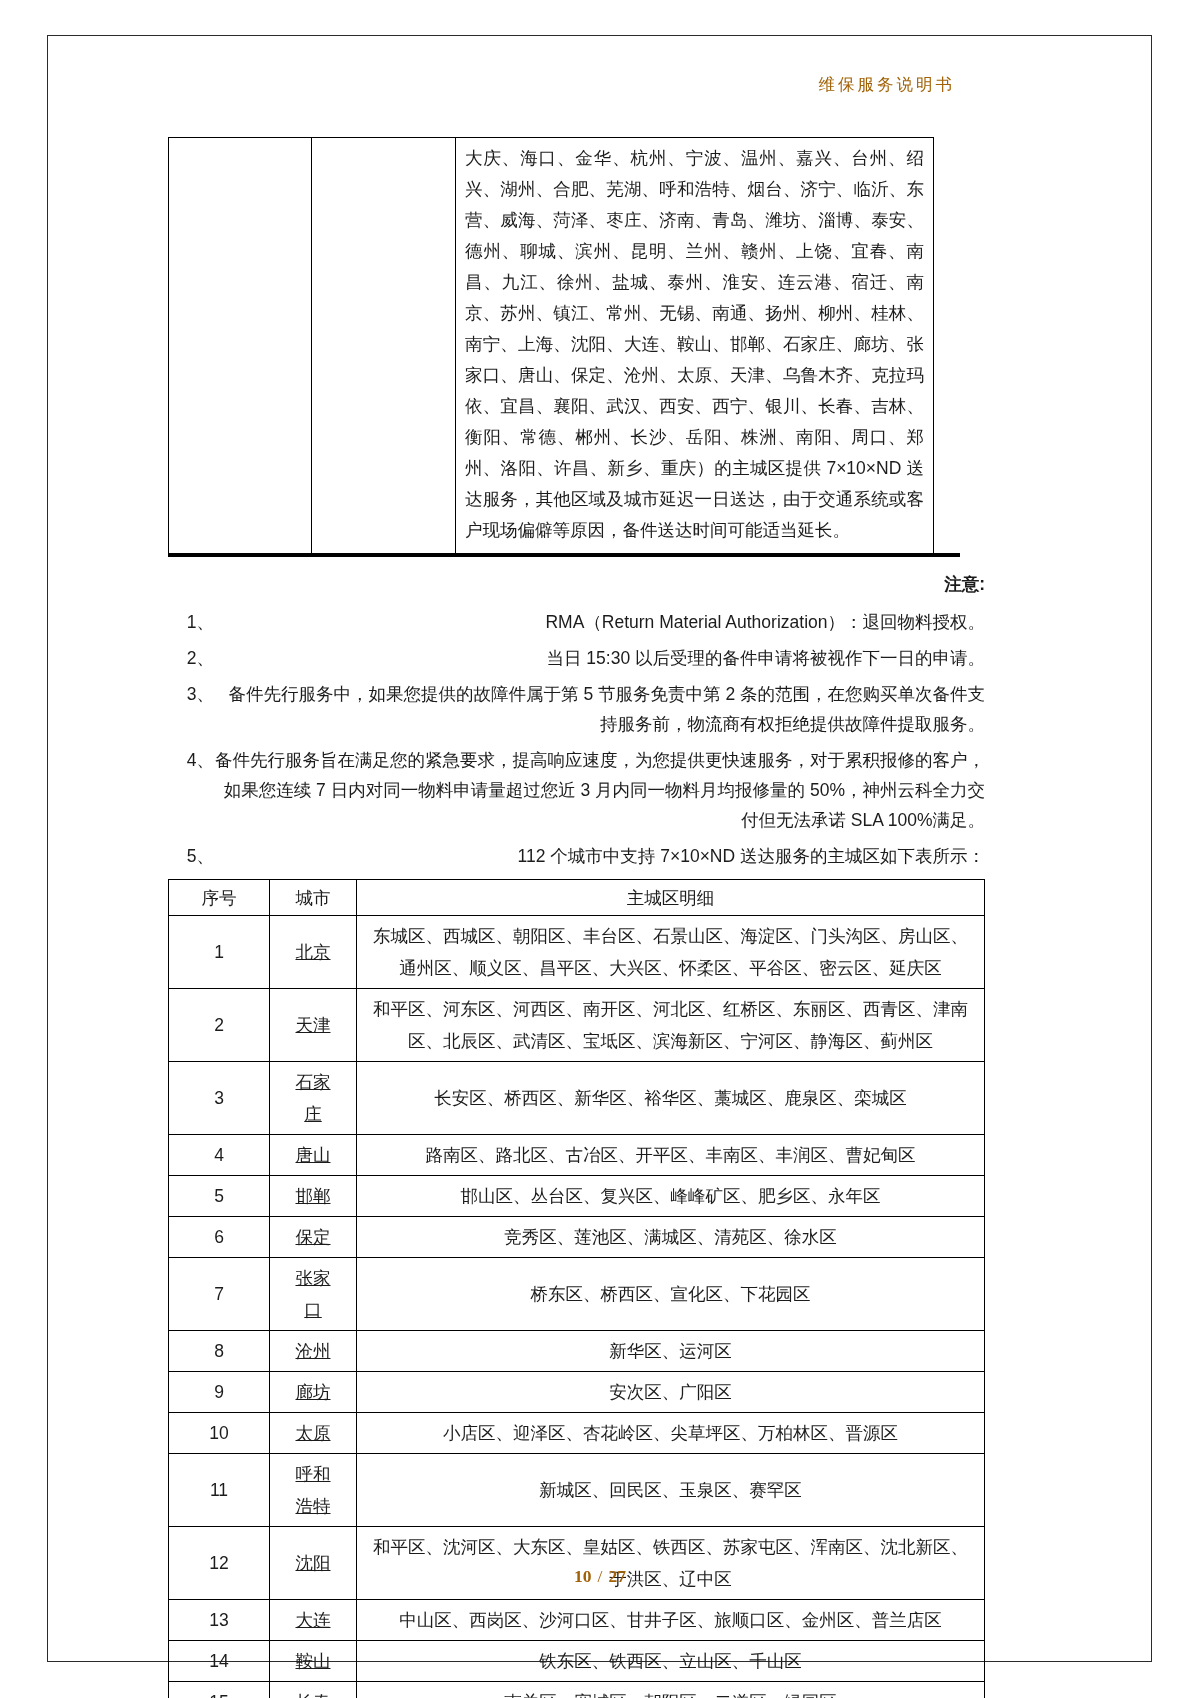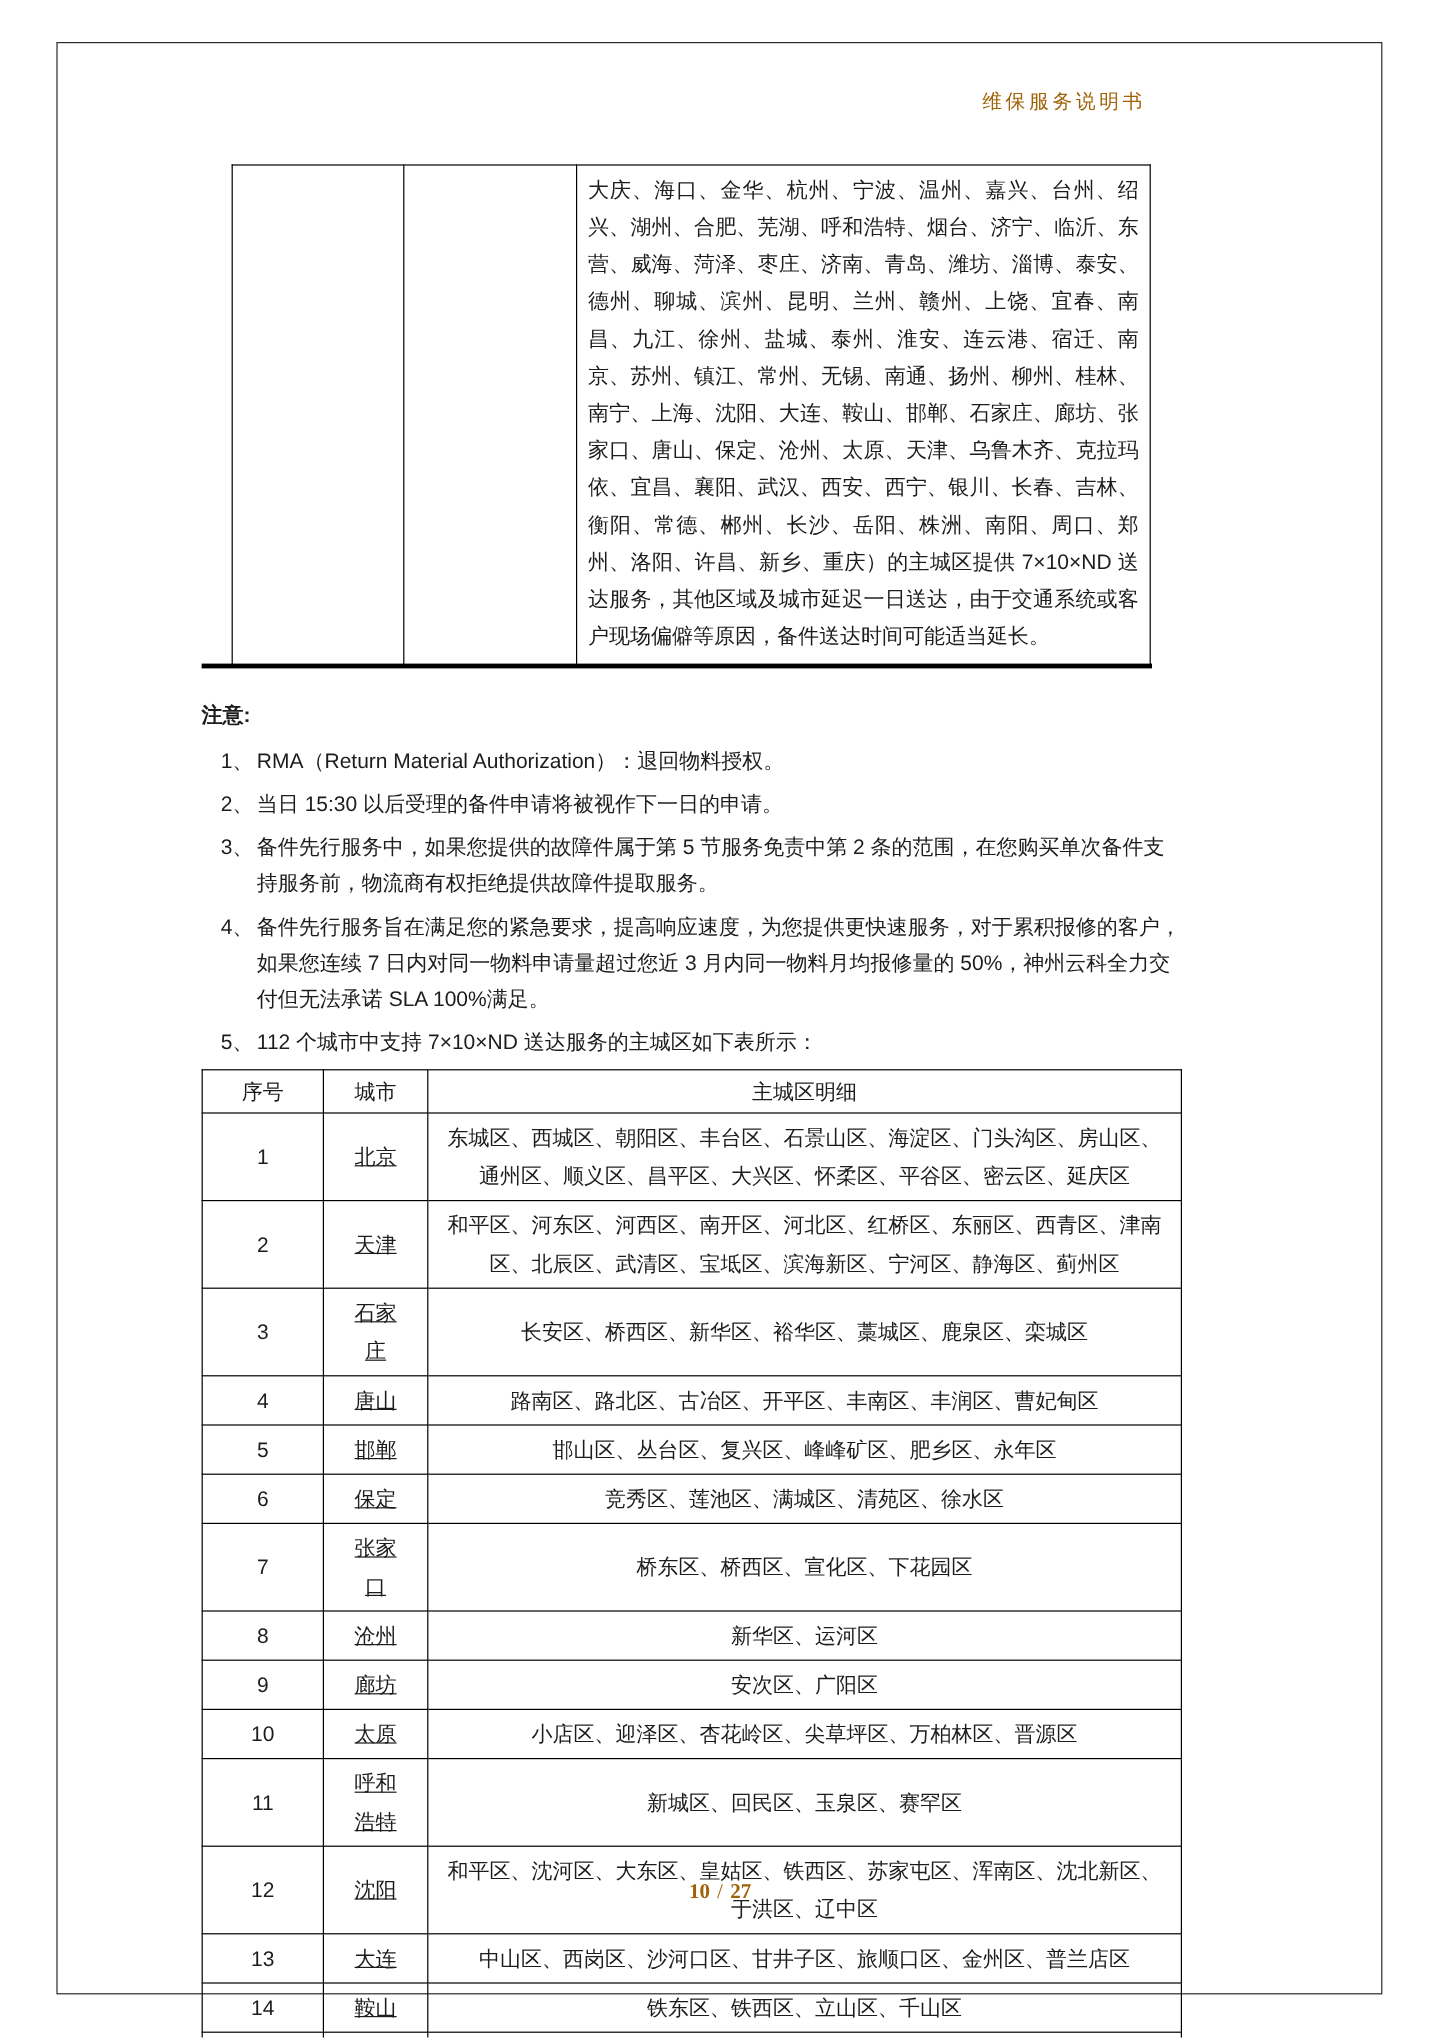--- a/index.html
+++ b/index.html
@@ -27,21 +27,20 @@
   .content {
     position: absolute;
     left: 168px; top: 137px;
     width: 817px;
   }
   
   table.top-table {
     border-collapse: collapse;
     table-layout: fixed;
     width: 765px;
-    margin-left: 25px;
   }
   table.top-table td {
     border: 1.5px solid #000;
     vertical-align: top;
   }
   td.tt-c1 { width: 143px; }
   td.tt-c2 { width: 144px; }
   td.tt-c3 {
     width: 478px;
     padding: 5px 9px 8px 9px;
@@ -49,21 +48,21 @@
     line-height: 31px;
     text-align: justify;
   }
   .heavy-rule {
     width: 792px;
     height: 4px;
     background: #000;
     margin-top: -2px;
   }
   
-  .notes { margin-top: 24px; }
+  .notes { margin-top: 12px; text-align: right; }
   .notes-label {
     font-weight: bold;
     font-size: 17.5px;
     line-height: 30px;
     margin-bottom: 8px;
   }
   .note-item {
     display: flex;
     font-size: 17.5px;
     line-height: 30px;

